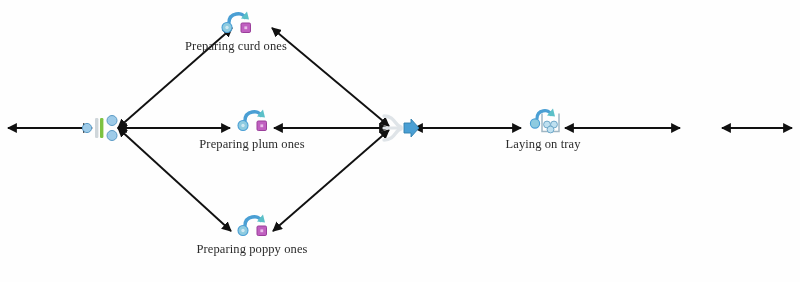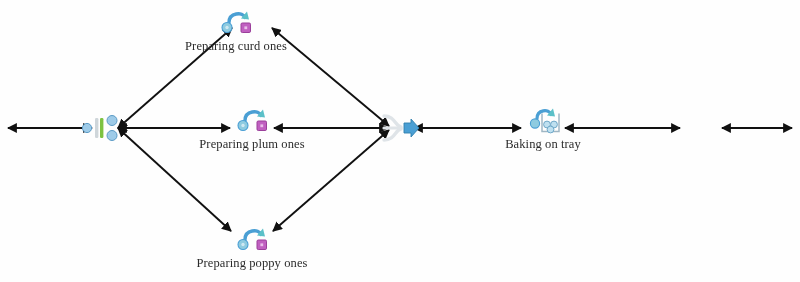--- a/index.html
+++ b/index.html
@@ -109,21 +109,21 @@
         <path d="M 33 5 L 35 13 L 27 12 z" fill="#5bc0c8"></path>
         <circle cx="13" cy="21" r="5.0" fill="#8ecbe0" stroke="#4a9fd4" stroke-width="1.1"></circle>
         <circle cx="13" cy="21" r="1.7" fill="#cfe8f2"></circle>
         <rect x="27" y="16.5" width="9.5" height="9.5" rx="1.3" fill="#c060c0" stroke="#9a3f9a" stroke-width="1"></rect>
         <rect x="30.4" y="19.9" width="2.8" height="2.8" fill="#e9bfe9"></rect>
       </svg>
     </div>
     <div class="node-label">Preparing plum ones</div>
   </div>
 
-  <div class="node" style="left:252px; top:247px;">
+  <div class="node" style="left:252px; top:233px;">
     <div class="node-icon">
       <svg width="44" height="30" viewBox="0 0 44 30" xmlns="http://www.w3.org/2000/svg">
         <path d="M 15 16 C 15 6, 29 5, 31 11" fill="none" stroke="#4a9fd4" stroke-width="3.4" stroke-linecap="round"></path>
         <path d="M 33 5 L 35 13 L 27 12 z" fill="#5bc0c8"></path>
         <circle cx="13" cy="21" r="5.0" fill="#8ecbe0" stroke="#4a9fd4" stroke-width="1.1"></circle>
         <circle cx="13" cy="21" r="1.7" fill="#cfe8f2"></circle>
         <rect x="27" y="16.5" width="9.5" height="9.5" rx="1.3" fill="#c060c0" stroke="#9a3f9a" stroke-width="1"></rect>
         <rect x="30.4" y="19.9" width="2.8" height="2.8" fill="#e9bfe9"></rect>
       </svg>
     </div>
@@ -144,17 +144,17 @@
       <svg width="44" height="30" viewBox="0 0 44 30" xmlns="http://www.w3.org/2000/svg">
         <path d="M 16 14 C 16 5, 28 4, 30 10" fill="none" stroke="#4a9fd4" stroke-width="3.2" stroke-linecap="round"></path>
         <path d="M 32 4 L 34 12 L 26 11 z" fill="#5bc0c8"></path>
         <circle cx="14" cy="19" r="4.6" fill="#8ecbe0" stroke="#4a9fd4" stroke-width="1.1"></circle>
         <path d="M 21 9 L 21 27 L 38 27 L 38 9" fill="none" stroke="#9fb6c4" stroke-width="1.5"></path>
         <circle cx="26" cy="20" r="3.4" fill="#bfe0f0" stroke="#6fa8c8" stroke-width="1"></circle>
         <circle cx="33" cy="20" r="3.4" fill="#bfe0f0" stroke="#6fa8c8" stroke-width="1"></circle>
         <circle cx="29.5" cy="25" r="3.4" fill="#bfe0f0" stroke="#6fa8c8" stroke-width="1"></circle>
       </svg>
     </div>
-    <div class="node-label">Baking on tray</div>
+    <div class="node-label">Laying on tray</div>
   </div>
 
 
 </div>
 
 </body></html>

